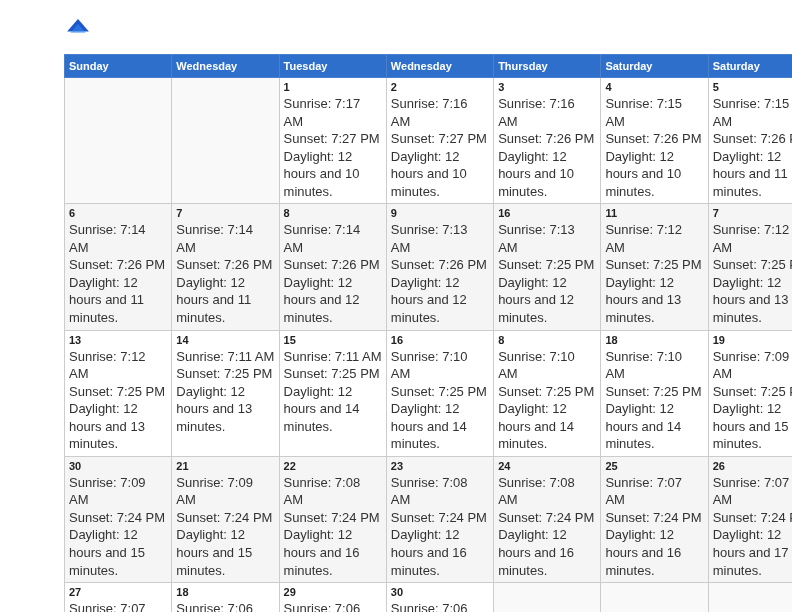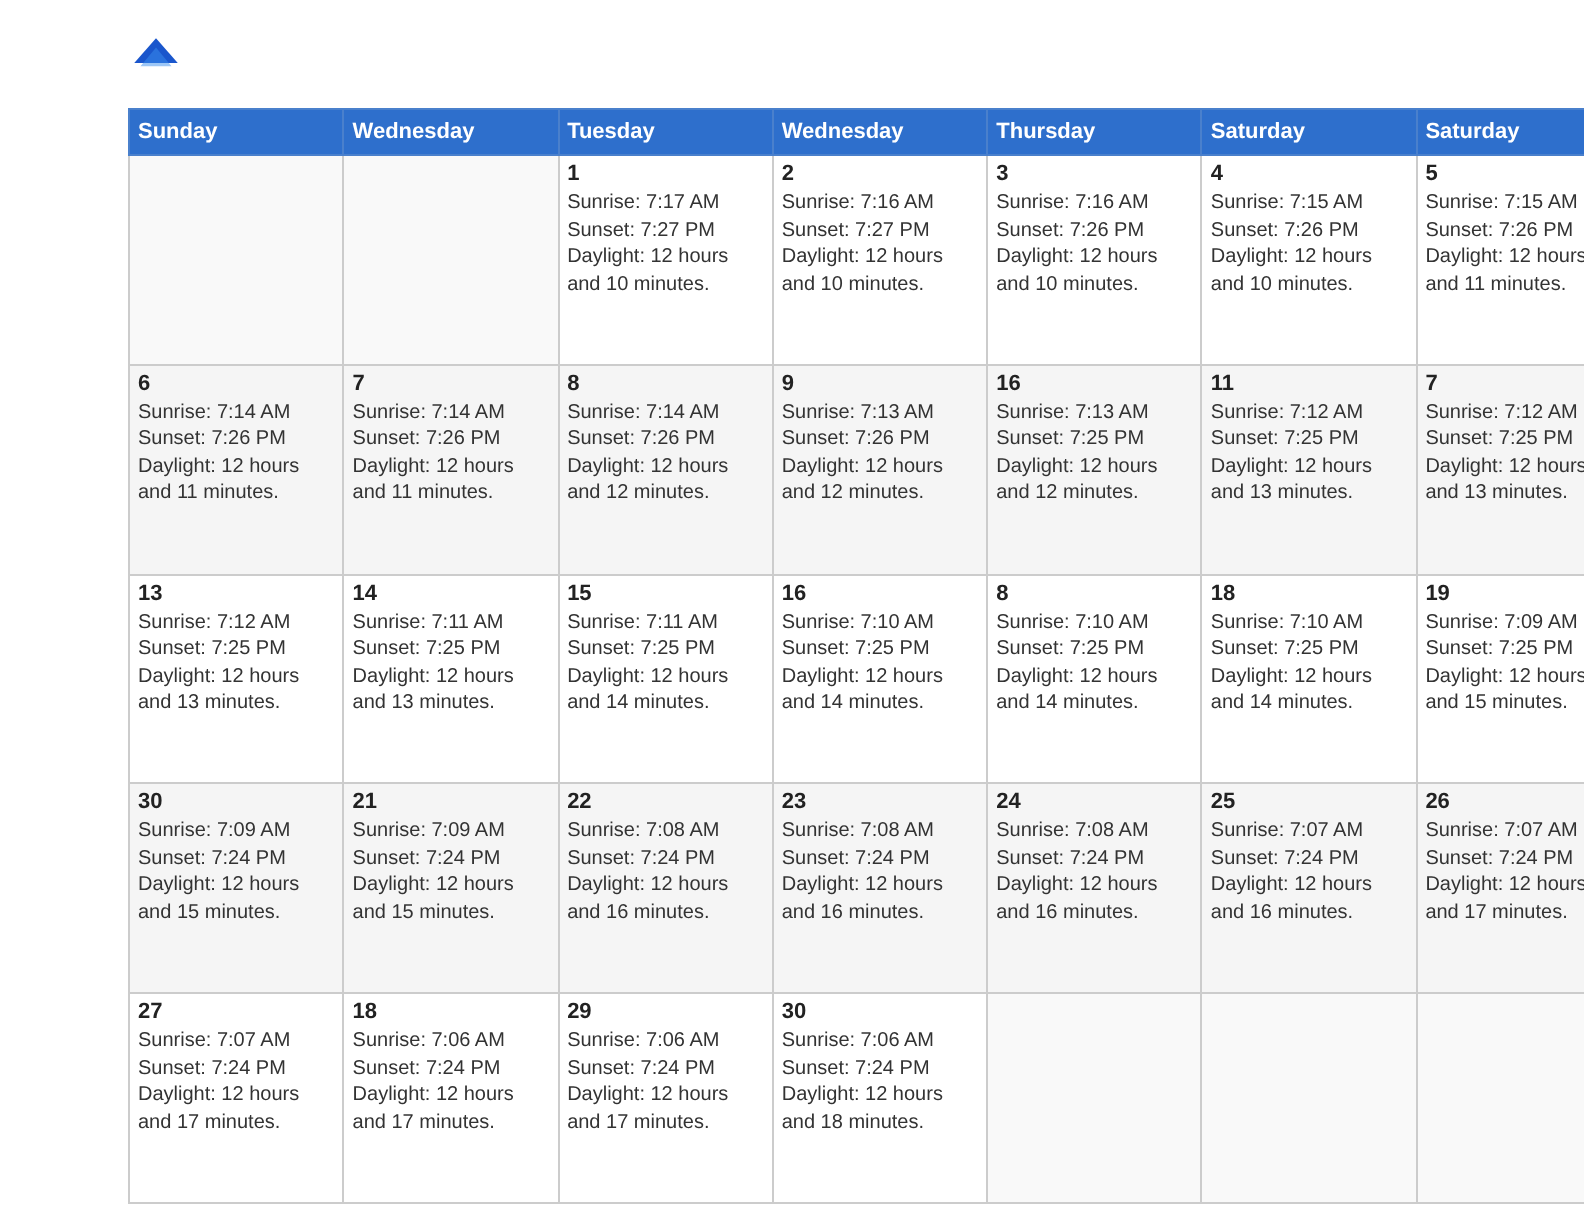--- a/index.html
+++ b/index.html
@@ -82,21 +82,21 @@
       background: #f9f9f9;
     }
     .day-num {
       font-size: 11px;
       font-weight: bold;
       color: #222;
       margin-bottom: 2px;
     }
     .day-info {
       color: #333;
-      font-size: 10px;
+      font-size: 13px;
       line-height: 1.35;
     }
     .alt-row td {
       background: #f5f5f5;
     }
   </style>
 </head>
 <body>
 
 <div class="page">

